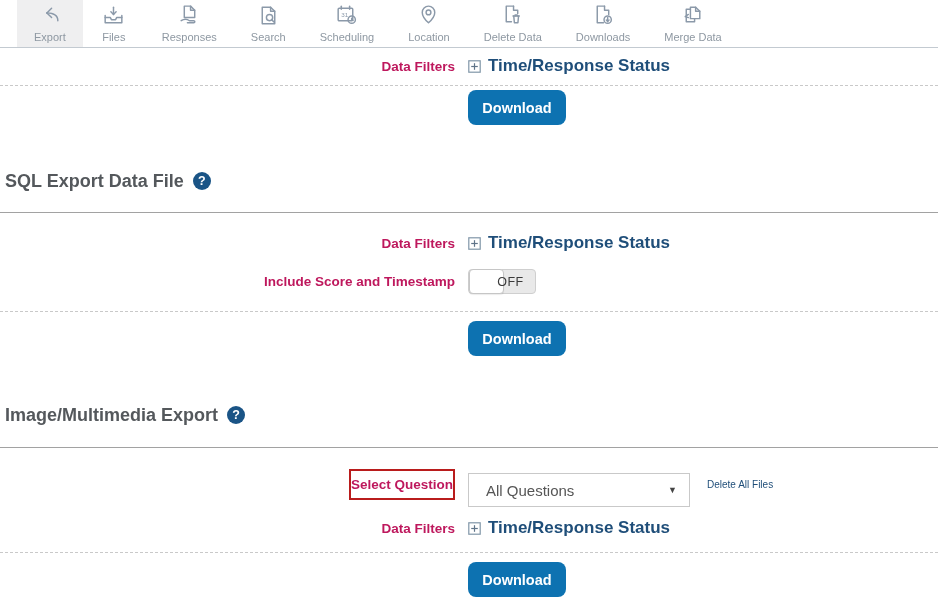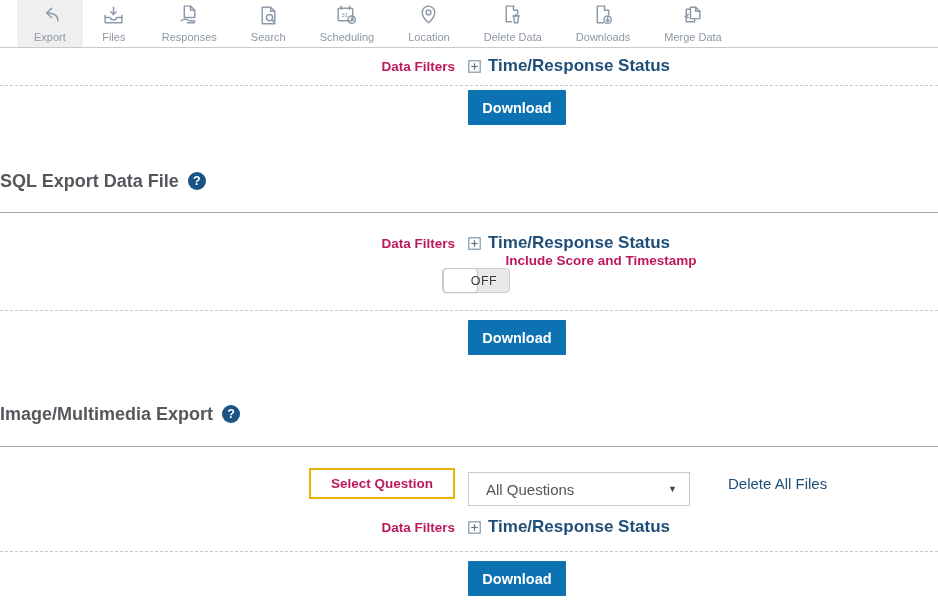--- a/index.html
+++ b/index.html
@@ -25,59 +25,59 @@
   .dashed { border:0; border-top:1px dashed #c9c9c9; height:0; width:100%; }
   .solid-top { border-top:1px solid #a2a2a2; }
 
   .link { color:#1f4e79; font-weight:bold; font-size:17px; text-decoration:none;
     display:inline-flex; align-items:center; cursor:pointer; }
   .plus-sq { width:13px; height:13px; margin-right:7px; }
   .plus-sq rect { stroke:#8096a8; fill:none; stroke-width:1.2; }
   .plus-sq line { stroke:#5f7档489; stroke:#5f7489; stroke-width:1.2; }
 
   .btn { display:inline-block; background:#0d72b1; color:#fff; font-weight:bold;
-    font-size:14.5px; border:none; border-radius:1px; width:98px; height:35px;
+    font-size:14.5px; border:none; border-radius:8px; width:98px; height:35px;
     cursor:pointer; font-family:inherit; }
   .btn-row { padding-left:468px; }
 
   h2.sec-title { font-size:18px; font-weight:bold; color:#54585c;
-    display:flex; align-items:center; height:28px; }
+    display:flex; align-items:center; padding-left:5px; height:28px; }
   .help { width:18px; height:18px; border-radius:50%; background:#1a5486;
     color:#fff; font-size:12.5px; font-weight:bold; display:inline-flex;
     align-items:center; justify-content:center; margin-left:9px; cursor:pointer; }
 
   
   .toggle { width:68px; height:25px; background:#e9e9e9; border:1px solid #cfcfcf;
     border-radius:4px; position:relative; cursor:pointer; display:flex;
     align-items:center; }
   .toggle .knob { position:absolute; left:0; top:-1px; width:35px; height:25px;
     background:#fff; border:1px solid #c6c6c6; border-radius:4px;
     box-shadow:0 1px 1px rgba(0,0,0,.08); }
   .toggle .state { position:absolute; right:8px; width:33px; text-align:center;
     font-size:12.5px; color:#3a3a3a; letter-spacing:.5px; }
 
   
-  .red-box { display:inline-block; border:2px solid #eab308; padding:6px 20px; }
+  .red-box { display:inline-block; border:2px solid #b91c1c; padding:6px 0; }
 
   
   .dropdown { width:222px; height:34px; border:1px solid #c9c9c9; background:#fff;
     display:flex; align-items:center; padding:0 12px 0 17px; cursor:pointer;margin-top:12px; }
   .dropdown .dd-value { flex:1; font-size:15px; color:#555; }
   .dropdown .dd-arrow { font-size:9px; color:#444; }
 
-  .link-plain { color:#1f4e79; font-size:15px; margin-left:38px; cursor:pointer;
+  .link-plain { color:#1f4e79; font-size:10px; margin-left:17px; cursor:pointer;
     text-decoration:none; }
 
   
   .row-topfilters { margin-top:7px; height:22px; }
   .dash-1 { margin-top:8px; }
   .btnrow-1 { margin-top:4px; }
   .title-1 { margin-top:42px; }
   .sec-2 { margin-top:17px; padding-top:20px; }
-  .sec2-row2 { margin-top:0;flex-direction:column; }
+  .sec2-row2 { margin-top:16px; }
   .dash-2 { margin-top:17px; }
   .btnrow-2 { margin-top:9px; }
   .title-2 { margin-top:45px; }
   .sec-3 { margin-top:18px; padding-top:13px; }
   .sec3-row2 { margin-top:10px; height:22px; }
   .dash-3 { margin-top:13px; }
   .btnrow-3 { margin-top:9px; }
 </style>
 </head>
 <body>

